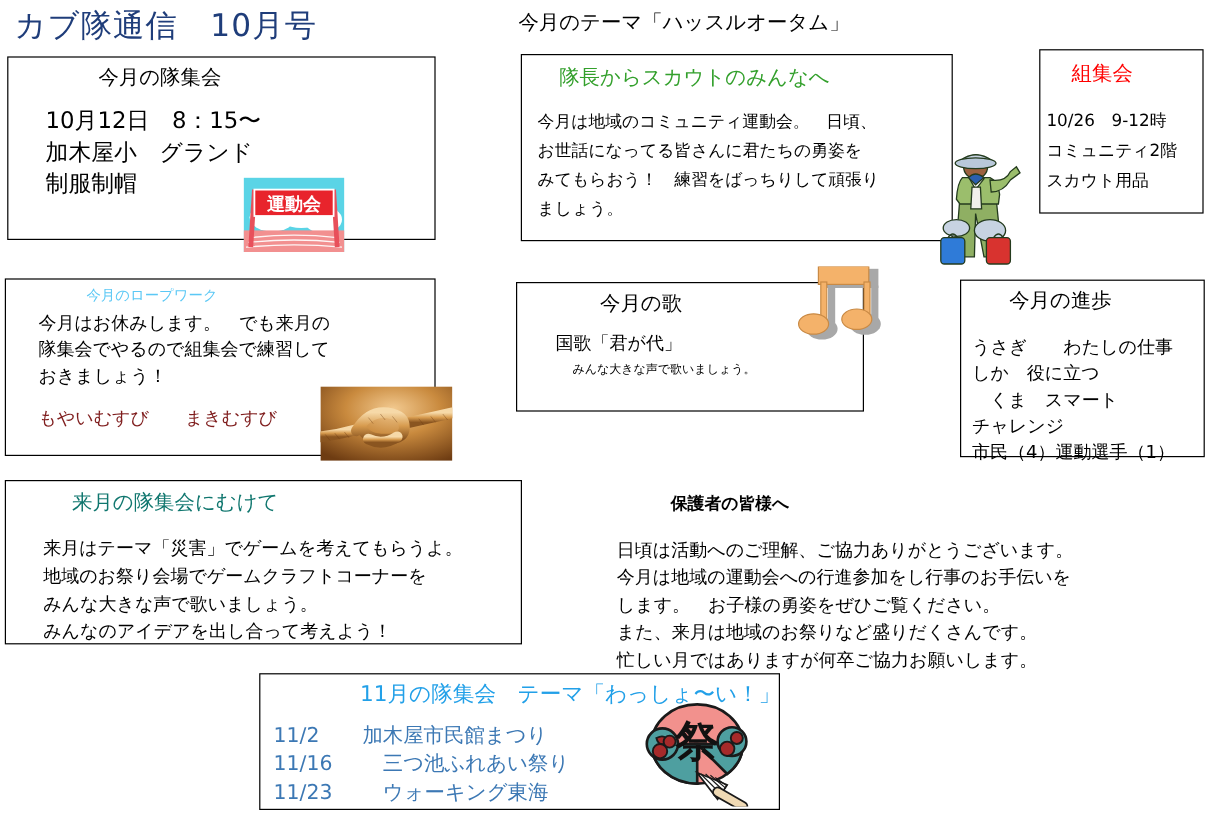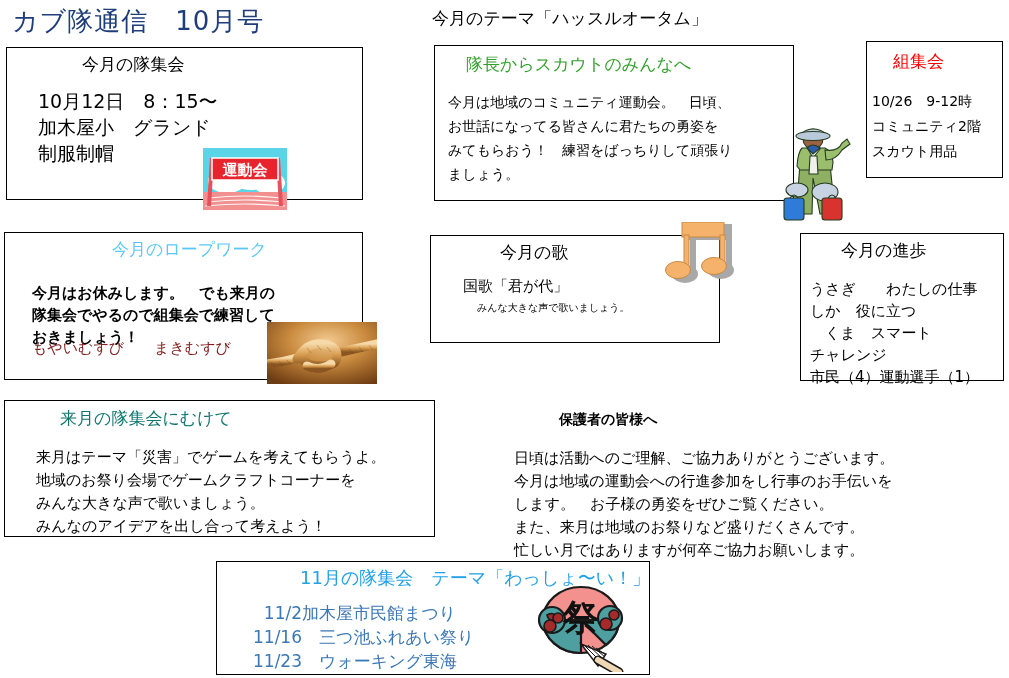--- a/index.html
+++ b/index.html
@@ -27,22 +27,22 @@
   #leader-heading{left:466px;top:53px;font-size:17px;color:#33A02C;}
   #leader-lines{left:448px;top:90px;font-size:14px;line-height:24px;}
 
   
   #box-den{left:866px;top:41px;width:137px;height:137px;}
   #den-heading{left:893px;top:50px;font-size:17px;color:#FF0000;}
   #den-lines{left:872px;top:89px;font-size:14px;line-height:25px;}
 
   
   #box-rope{left:4px;top:232px;width:359px;height:148px;}
-  #rope-heading{left:72px;top:238px;font-size:17px;color:#5BC8F5;margin-left:40px;}
-  #rope-lines{left:32px;top:282px;font-size:15px;line-height:22px;font-weight:bold;}
+  #rope-heading{left:72px;top:238px;font-size:12px;color:#5BC8F5;}
+  #rope-lines{left:32px;top:258px;font-size:15px;line-height:22px;}
   #rope-knots{left:32px;top:339px;font-size:15px;color:#7f1d1d;white-space:nowrap;}
 
   
   #box-song{left:430px;top:235px;width:290px;height:108px;}
   #song-heading{left:500px;top:241px;font-size:17px;}
   #song-line1{left:463px;top:277px;font-size:15px;}
   #song-line2{left:477px;top:301px;font-size:10px;}
 
   
   #box-progress{left:800px;top:233px;width:204px;height:148px;}
@@ -55,21 +55,21 @@
   #next-lines{left:36px;top:446px;font-size:15px;line-height:23px;}
 
   
   #parents-heading{left:559px;top:411px;font-size:14px;font-weight:bold;}
   #parents-lines{left:514px;top:447px;font-size:15px;line-height:23px;}
 
   
   #box-nov{left:216px;top:561px;width:434px;height:114px;}
   #nov-heading{left:300px;top:566px;font-size:18px;color:#22A0E8;white-space:nowrap;}
   #nov-lines{left:228px;top:601px;font-size:17px;line-height:24px;color:#3C78B4;}
-  #nov-lines .d{display:inline-block;width:74px;text-align:right;}
+  #nov-lines .d{display:inline-block;width:74px;}
 
   
   #undokai-art{left:203px;top:148px;width:84px;height:62px;}
   #scout-art{left:780px;top:118px;width:72px;height:105px;}
   #note-art{left:660px;top:222px;width:92px;height:68px;}
   #rope-photo{left:267px;top:322px;width:110px;height:62px;}
   #fan-art{left:534px;top:582px;width:96px;height:90px;}
 </style>
 </head>
 <body>

